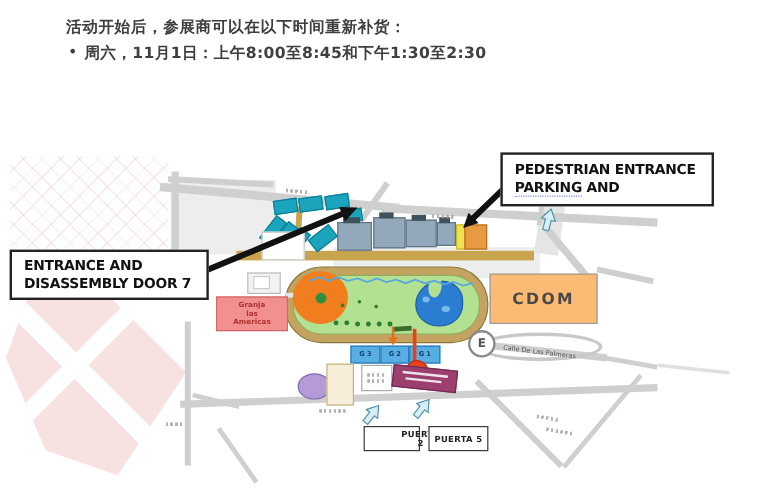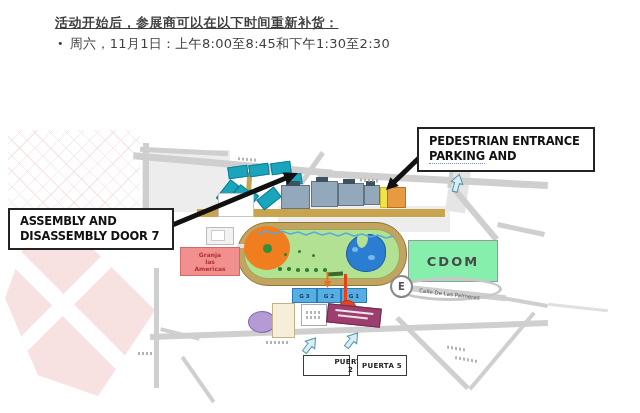--- a/index.html
+++ b/index.html
@@ -1,21 +1,21 @@
 <!DOCTYPE html>
 <html><head>
 <meta charset="utf-8">
 <style>
   html,body{margin:0;padding:0;background:#fff;}
   .page{position:relative;width:640px;height:413px;background:#ffffff;overflow:hidden;
         font-family:"DejaVu Sans","Liberation Sans",sans-serif;}
   .abs{position:absolute;}
   
-  .notice-title{font-size:13px;font-weight:700;color:#3f3f3f;letter-spacing:.5px;white-space:nowrap;text-decoration:underline;}
-  .notice-item{font-size:13px;font-weight:400;color:#3f3f3f;letter-spacing:.3px;white-space:nowrap;}
+  .notice-title{font-size:13px;font-weight:700;color:#3f3f3f;letter-spacing:.5px;white-space:nowrap;}
+  .notice-item{font-size:13px;font-weight:700;color:#3f3f3f;letter-spacing:.3px;white-space:nowrap;}
   .bullet{display:inline-block;font-size:11px;vertical-align:1px;margin-right:6px;color:#3f3f3f;}
   
   .road{background:#cfcfcf;}
   .road-faint{background:#e0e0e0;}
   .pale{background:#ededed;}
   .gold{background:#c9a44e;}
   .teal{background:#1aa5bd;border:1px solid #0e7f96;}
   .graybld{background:#93a9bb;border:1px solid #5f7484;}
   .cap{background:#3e525e;}
   .callout{background:#fff;border:2px solid #232323;color:#111;font-weight:700;
@@ -121,21 +121,21 @@
     <div class="abs" style="left:284px;top:145px;width:3px;height:3px;background:#2e7d32;border-radius:50%;"></div>
 
     <div class="abs ctr" style="left:180px;top:139px;width:58px;height:27px;background:#f29090;border:1px solid #d06a6a;">
       <div style="font-size:6px;font-weight:700;color:#b03030;line-height:7px;">
         <div>Granja</div>
         <div>las</div>
         <div>Americas</div>
       </div>
     </div>
 
-    <div class="abs ctr" style="left:408px;top:132px;width:88px;height:40px;background:#86efac;border:1.5px solid #9a9a9a;align-items:center;">
+    <div class="abs ctr" style="left:408px;top:120px;width:88px;height:40px;background:#fdba74;border:1.5px solid #9a9a9a;align-items:center;">
       <span style="font-size:13px;font-weight:700;color:#4a4a4a;letter-spacing:2px;">CDOM</span>
     </div>
 
     <div class="abs" style="left:398px;top:169px;width:98px;height:18px;border:3px solid #c8c8c8;border-radius:50%;"></div>
     <div class="abs ctr" style="left:390px;top:167px;width:19px;height:19px;background:#fff;border:2px solid #8a8a8a;border-radius:50%;">
       <span style="font-size:10px;font-weight:700;color:#555;">E</span>
     </div>
 
     <div class="abs" style="left:419px;top:183px;transform:rotate(7deg);font-size:5.5px;color:#555;white-space:nowrap;">Calle De Las Palmeras</div>
 
@@ -189,21 +189,21 @@
 
       <line x1="420" y1="49" x2="392" y2="76" stroke="#111" stroke-width="5"></line>
       <polygon points="386,82 390.4,69.3 398.8,77.9" fill="#111"></polygon>
 
       <path d="M0,-9 L6,0 L2.5,0 L2.5,9 L-2.5,9 L-2.5,0 L-6,0 Z" transform="translate(457,75) rotate(15)" fill="#d9edf4" stroke="#4f93a8" stroke-width="1"></path>
       <path d="M0,-9 L6,0 L2.5,0 L2.5,9 L-2.5,9 L-2.5,0 L-6,0 Z" transform="translate(310,237) rotate(38)" fill="#d9edf4" stroke="#4f93a8" stroke-width="1"></path>
       <path d="M0,-9 L6,0 L2.5,0 L2.5,9 L-2.5,9 L-2.5,0 L-6,0 Z" transform="translate(352,232) rotate(38)" fill="#d9edf4" stroke="#4f93a8" stroke-width="1"></path>
     </svg>
 
     <div class="abs callout" style="left:8px;top:100px;width:152px;height:34px;padding:4px 0 0 10px;">
-      <div>ASSEMBLY AND</div>
+      <div>ENTRANCE AND</div>
       <div>DISASSEMBLY DOOR 7</div>
     </div>
     <div class="abs callout" style="left:417px;top:19px;width:164px;height:36px;padding:5px 0 0 10px;">
       <div>PEDESTRIAN ENTRANCE</div>
       <div><span class="dotted">PARKING</span><span> AND</span></div>
     </div>
 
   </div>
 </div>
 

